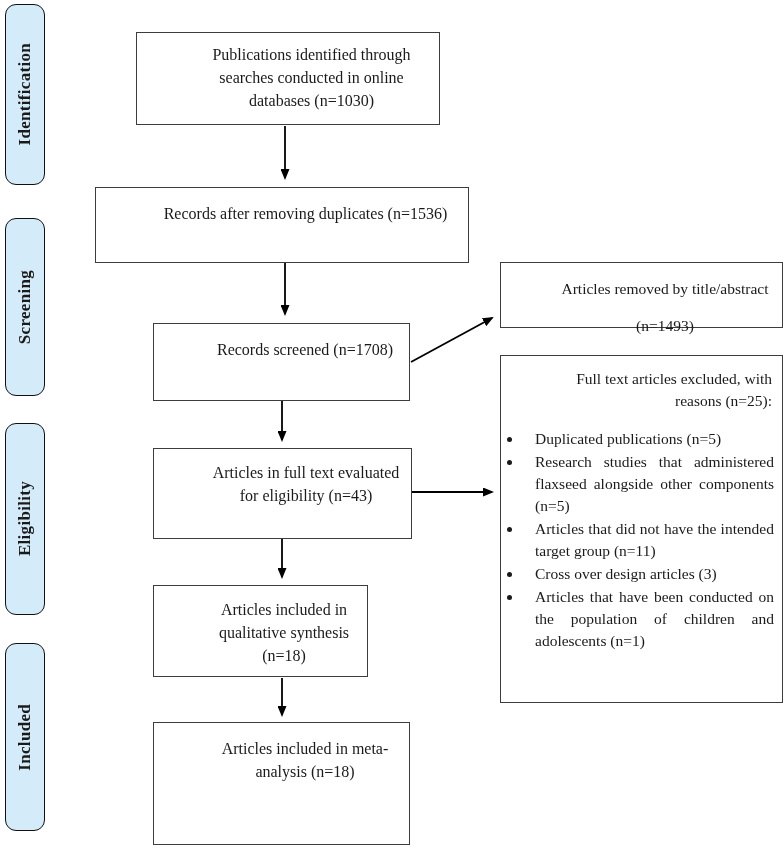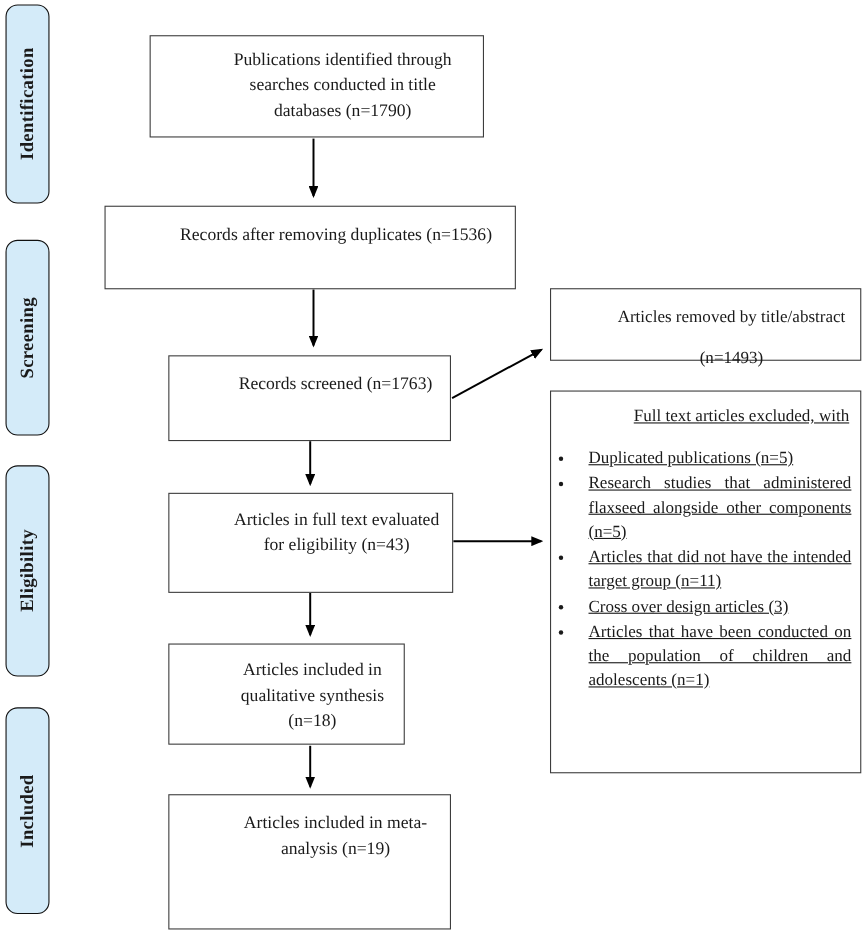--- a/index.html
+++ b/index.html
@@ -104,55 +104,56 @@
   </div>
   <div class="stage" style="top:423px; height:192px;">
     <span>Eligibility</span>
   </div>
   <div class="stage" style="top:643px; height:188px;">
     <span>Included</span>
   </div>
 
   <div class="box pad-t10" style="left:136px; top:32px; width:304px; height:93px;">
     <span class="ln">Publications identified through</span>
-    <span class="ln">searches conducted in title</span>
-    <span class="ln">databases (n=1790)</span>
+    <span class="ln">searches conducted in online</span>
+    <span class="ln">databases (n=1030)</span>
   </div>
 
   <div class="box pad-t14" style="left:95px; top:187px; width:374px; height:76px;">
     <span class="ln">Records after removing duplicates (n=1536)</span>
   </div>
 
   <div class="box pad-t14" style="left:153px; top:323px; width:257px; height:78px;">
-    <span class="ln">Records screened (n=1763)</span>
+    <span class="ln">Records screened (n=1708)</span>
   </div>
 
   <div class="box pad-t12" style="left:153px; top:448px; width:259px; height:91px;text-align:center;">
     <span class="ln">Articles in full text evaluated</span>
     <span class="ln">for eligibility (n=43)</span>
   </div>
 
   <div class="box pad-t12" style="left:153px; top:585px; width:215px; height:92px;">
     <span class="ln">Articles included in</span>
     <span class="ln">qualitative synthesis (n=18)</span>
   </div>
 
   <div class="box pad-t14" style="left:153px; top:722px; width:257px; height:123px;">
     <span class="ln">Articles included in meta-</span>
-    <span class="ln">analysis (n=19)</span>
+    <span class="ln">analysis (n=18)</span>
   </div>
 
   <div class="box pad-t14" style="left:500px; top:262px; width:283px; height:66px; font-size:15.5px;">
     <span class="ln">Articles removed by title/abstract</span>
     <span class="ln gap14">(n=1493)</span>
   </div>
 
-  <div class="excl-box" style="left:500px; top:355px; width:283px; height:348px;text-decoration:underline;">
+  <div class="excl-box" style="left:500px; top:355px; width:283px; height:348px;">
     <div class="excl-header">
       <span class="ln" style="display:block;">Full text articles excluded, with</span>
+      <span class="ln" style="display:block;">reasons (n=25):</span>
     </div>
     <ul>
       <li><span>Duplicated publications (n=5)</span></li>
       <li><span>Research studies that administered flaxseed alongside other components (n=5)</span></li>
       <li><span>Articles that did not have the intended target group (n=11)</span></li>
       <li><span>Cross over design articles (3)</span></li>
       <li><span>Articles that have been conducted on the population of children and adolescents (n=1)</span></li>
     </ul>
   </div>
 

